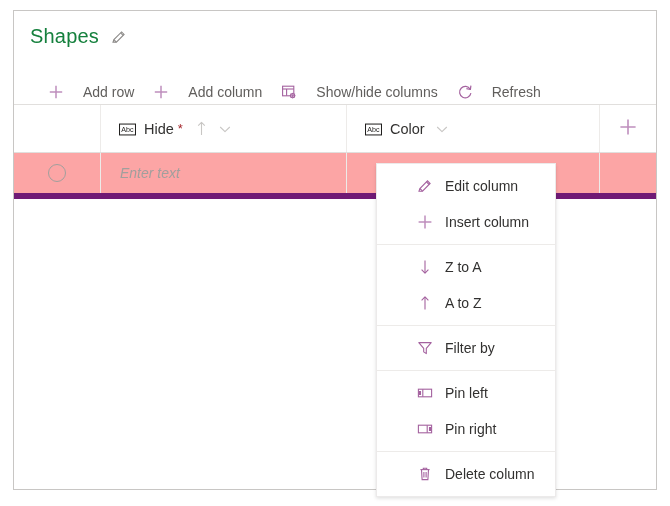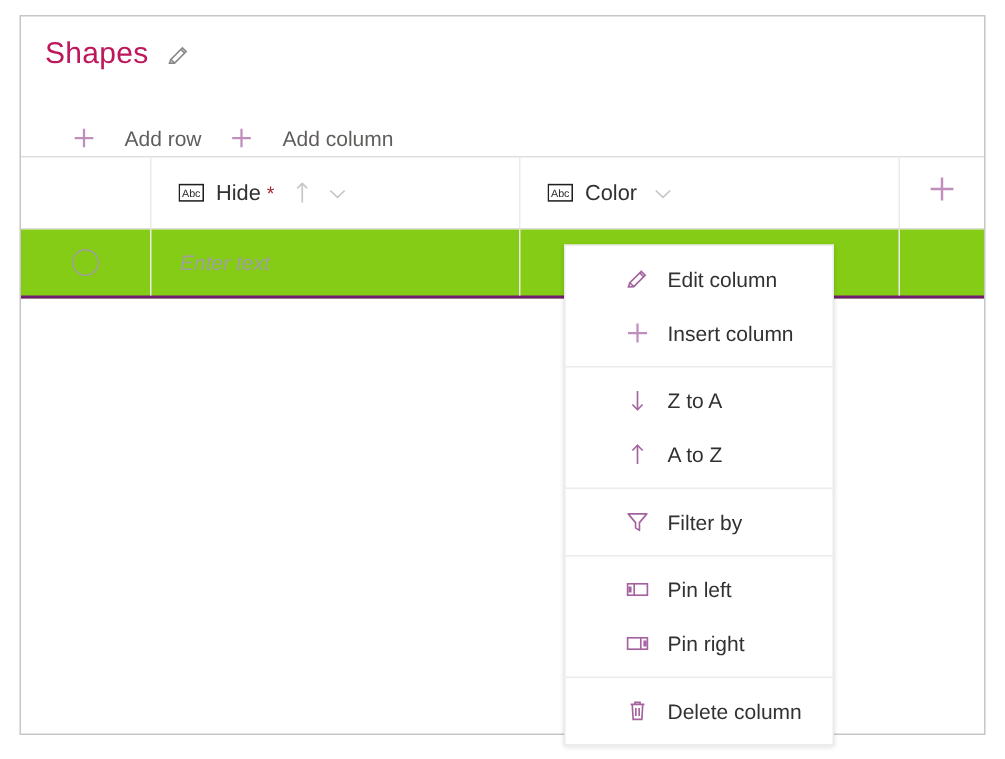--- a/index.html
+++ b/index.html
@@ -30,21 +30,21 @@
   .title-row {
     position: absolute;
     left: 16px;
     top: 14px;
     display: flex;
     align-items: center;
     gap: 12px;
   }
   .title-text {
     font-size: 20px;
-    color: #be185d;
+    color: #15803d;
     font-weight: 400;
     letter-spacing: .2px;
   }
   .pencil-edit {
     width: 16px;
     height: 16px;
     display: block;
   }
 
   
@@ -136,23 +136,23 @@
     font-size: 13px;
     line-height: 1;
     margin-left: -4px;
   }
   .sort-arrow { width: 13px; height: 15px; display: block; flex: none; margin-left: 4px; }
   .chevron { width: 14px; height: 14px; display: block; flex: none; margin-left: 2px; }
 
   .data-row {
     display: flex;
     height: 46px;
-    border-bottom: 2px solid #701a75;
-    box-sizing: border-box;
-    background: #84cc16;
+    border-bottom: 6px solid #701a75;
+    box-sizing: border-box;
+    background: #fca5a5;
   }
   .radio-cell {
     width: 87px;
     flex: none;
     display: flex;
     align-items: center;
     justify-content: center;
     border-right: 1px solid #edebe9;
     box-sizing: border-box;
   }
@@ -263,21 +263,43 @@
 
     <div class="cmd">
       <span class="cmd-icon">
         <svg viewBox="0 0 16 16" width="16" height="16">
           <path d="M8 1.8 V14.2 M1.8 8 H14.2" stroke="#bf8ebd" stroke-width="1.5" fill="none"></path>
         </svg>
       </span>
       <span class="cmd-label">Add column</span>
     </div>
 
-
+    <div class="cmd">
+      <span class="cmd-icon">
+        <svg viewBox="0 0 16 16" width="16" height="16" fill="none" stroke="#a4629f" stroke-width="1.1">
+          <rect x="1.6" y="2.2" width="11.2" height="9.6"></rect>
+          <path d="M1.6 5 H12.8"></path>
+          <path d="M5.6 5 V11.8"></path>
+          <circle cx="11.6" cy="11.6" r="2.1" fill="#ffffff"></circle>
+          <circle cx="11.6" cy="11.6" r=".75"></circle>
+          <path d="M11.6 8.9 V9.7 M11.6 13.5 V14.3 M8.9 11.6 H9.7 M13.5 11.6 H14.3 M9.75 9.75 L10.3 10.3 M12.9 12.9 L13.45 13.45 M13.45 9.75 L12.9 10.3 M10.3 12.9 L9.75 13.45" stroke-width="1"></path>
+        </svg>
+      </span>
+      <span class="cmd-label">Show/hide columns</span>
+    </div>
+
+    <div class="cmd">
+      <span class="cmd-icon">
+        <svg viewBox="0 0 16 16" width="16" height="16" fill="none" stroke="#a4629f" stroke-width="1.2">
+          <path d="M13.2 5.2 A5.7 5.7 0 1 0 13.9 9.2"></path>
+          <path d="M9.4 4.6 L13.4 5.5 L13.9 1.6" stroke-linejoin="round"></path>
+        </svg>
+      </span>
+      <span class="cmd-label">Refresh</span>
+    </div>
 
   </div>
 
   <div class="grid">
 
     <div class="header-row">
       <div class="cell-select"></div>
 
       <div class="col-header col-name">
         <span class="type-icon">

